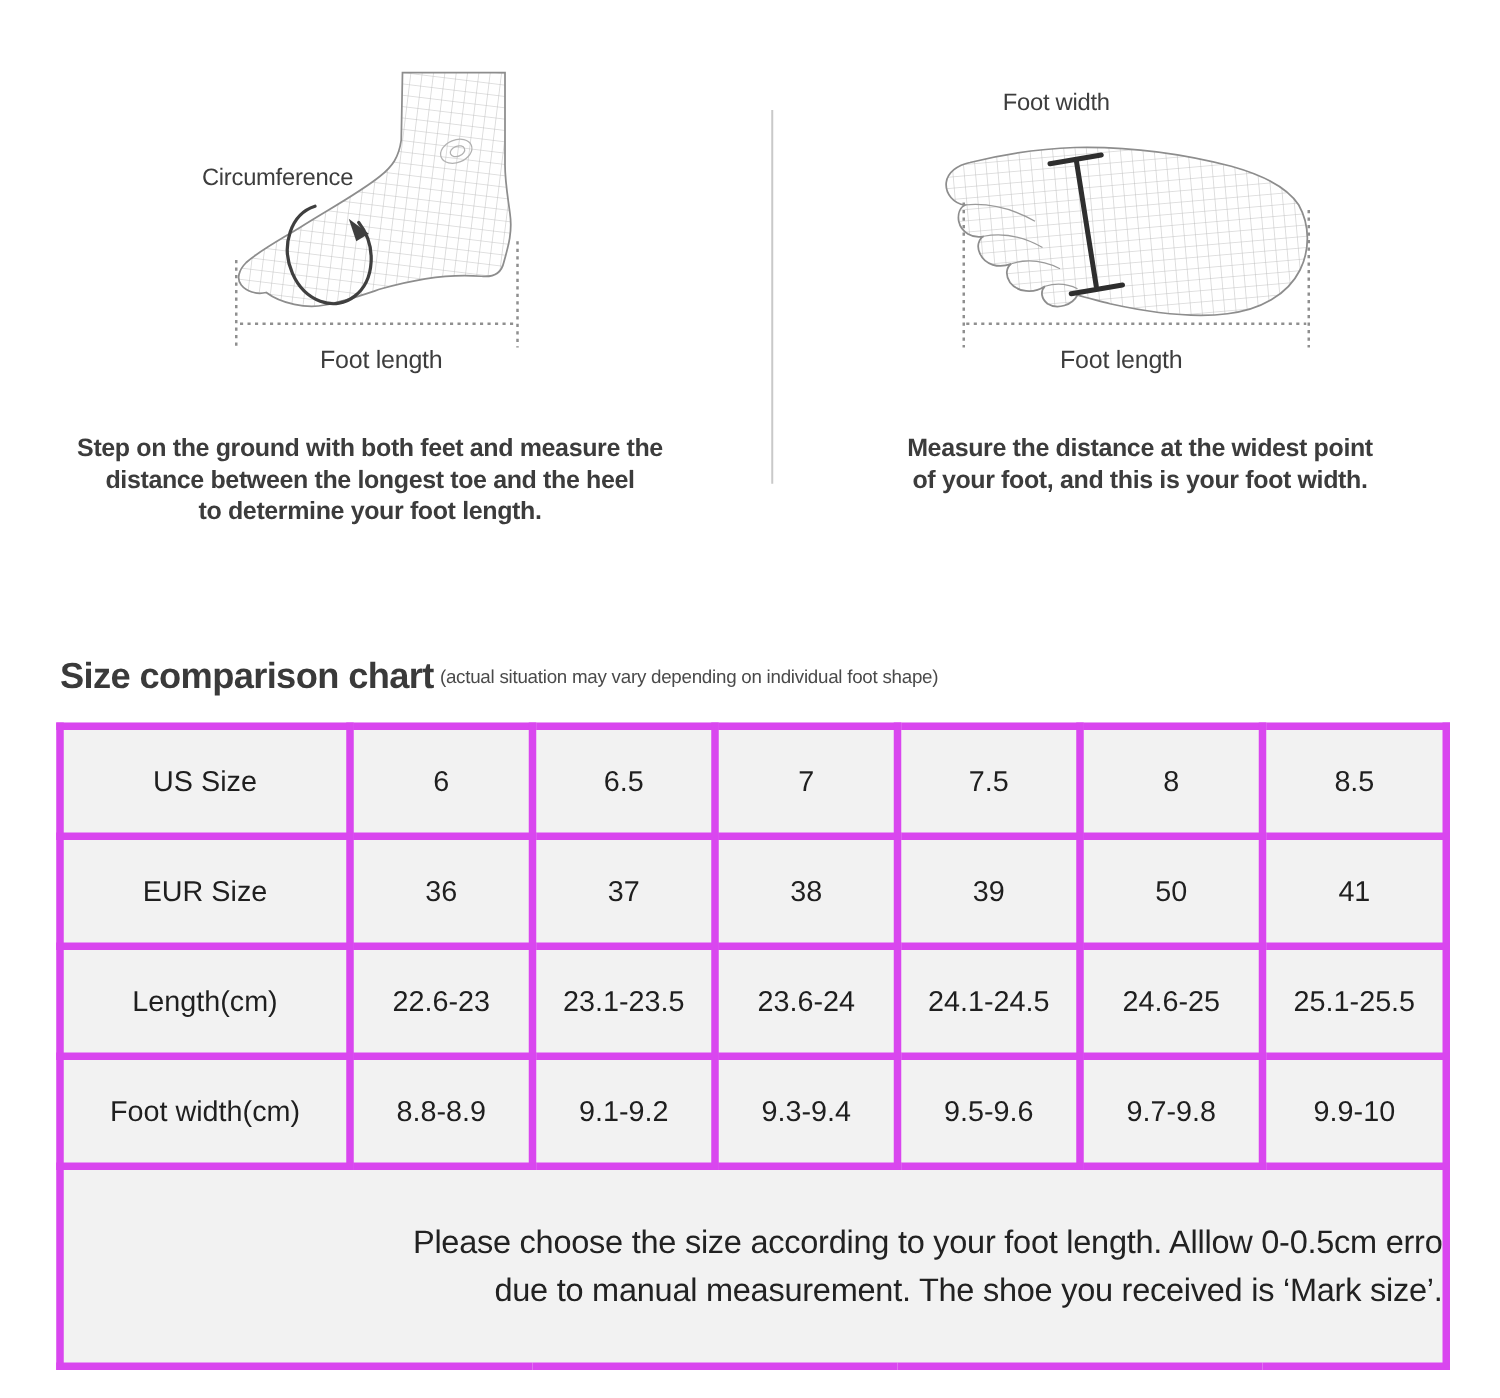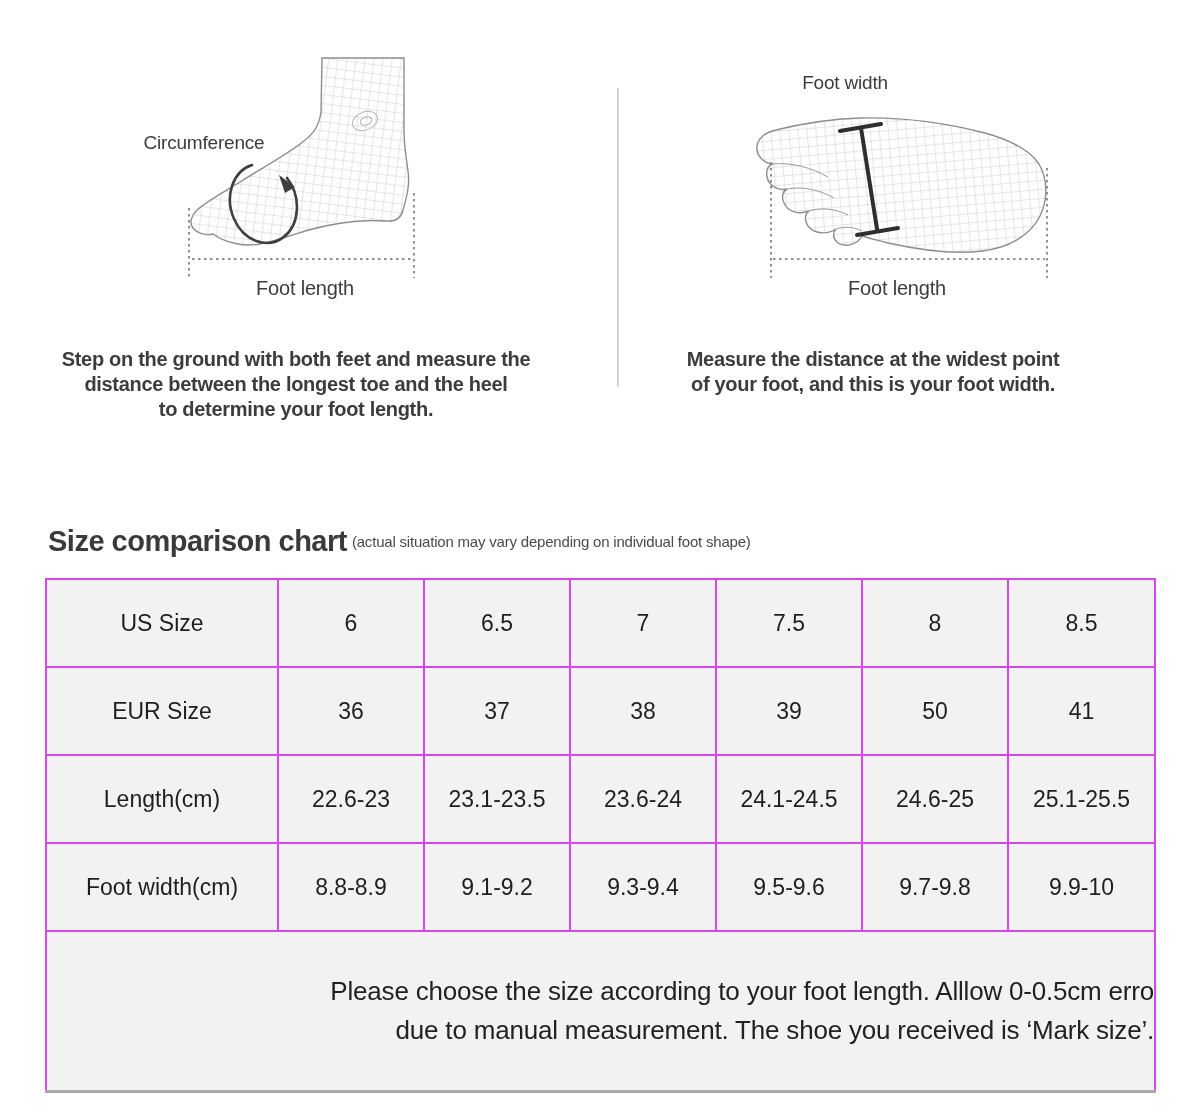--- a/index.html
+++ b/index.html
@@ -15,21 +15,21 @@
          text-align:center;line-height:25px;}
 
   
   .title-row{display:flex;align-items:center;gap:5px;white-space:nowrap;}
   .chart-title{font-size:29px;font-weight:700;color:#3a3a3a;letter-spacing:-0.5px;}
   .chart-subtitle{font-size:15px;color:#4a4a4a;letter-spacing:-0.2px;}
 
   
   table.size-table{border-collapse:collapse;table-layout:fixed;width:1111px;
                    background:#f2f2f2;border:2px solid #8f8f8f;border-bottom:3px solid #aaaaaa;}
-  table.size-table td{border:2px solid #d946ef;text-align:center;vertical-align:middle;
+  table.size-table td{border:6px solid #d946ef;text-align:center;vertical-align:middle;
                       font-size:23px;color:#1f1f1f;padding:0;}
   tr.data-row{height:88px;}
   tr.note-row{height:160px;}
   .note-line{font-size:26px;color:#222222;line-height:39px;text-align:right;letter-spacing:-0.2px;}
 </style>
 </head>
 <body>
 
 <div class="stage">
 
@@ -101,35 +101,35 @@
       </g>
 
       <g stroke="#8f8f8f" stroke-width="2" stroke-dasharray="2.5 3.5">
         <line x1="771" y1="162" x2="771" y2="278"></line>
         <line x1="1047" y1="168" x2="1047" y2="278"></line>
         <line x1="773" y1="259" x2="1045" y2="259"></line>
       </g>
     </g>
   </svg>
 
-  <div class="abs diag-label" style="left:124px;top:132px;width:160px;text-align:center;">Circumference</div>
+  <div class="abs diag-label" style="left:142px;top:132px;width:160px;text-align:center;">Circumference</div>
 
   <div class="abs measure-label" style="left:205px;top:277px;width:200px;">Foot length</div>
 
   <div class="abs instr" style="left:46px;top:347px;width:500px;">
     <div>Step on the ground with both feet and measure the</div>
     <div>distance between the longest toe and the heel</div>
     <div>to determine your foot length.</div>
   </div>
 
   <div class="abs diag-label" style="left:770px;top:72px;width:150px;">Foot width</div>
 
   <div class="abs measure-label" style="left:797px;top:277px;width:200px;">Foot length</div>
 
-  <div class="abs instr" style="left:623px;top:347px;width:500px;">
+  <div class="abs instr" style="left:662px;top:347px;width:500px;">
     <div>Measure the distance at the widest point</div>
     <div>of your foot, and this is your foot width.</div>
   </div>
 
   <div class="abs title-row" style="left:48px;top:525px;">
     <span class="chart-title">Size comparison chart</span>
     <span class="chart-subtitle">(actual situation may vary depending on individual foot shape)</span>
   </div>
 
   <table class="size-table abs" style="left:45px;top:578px;">

